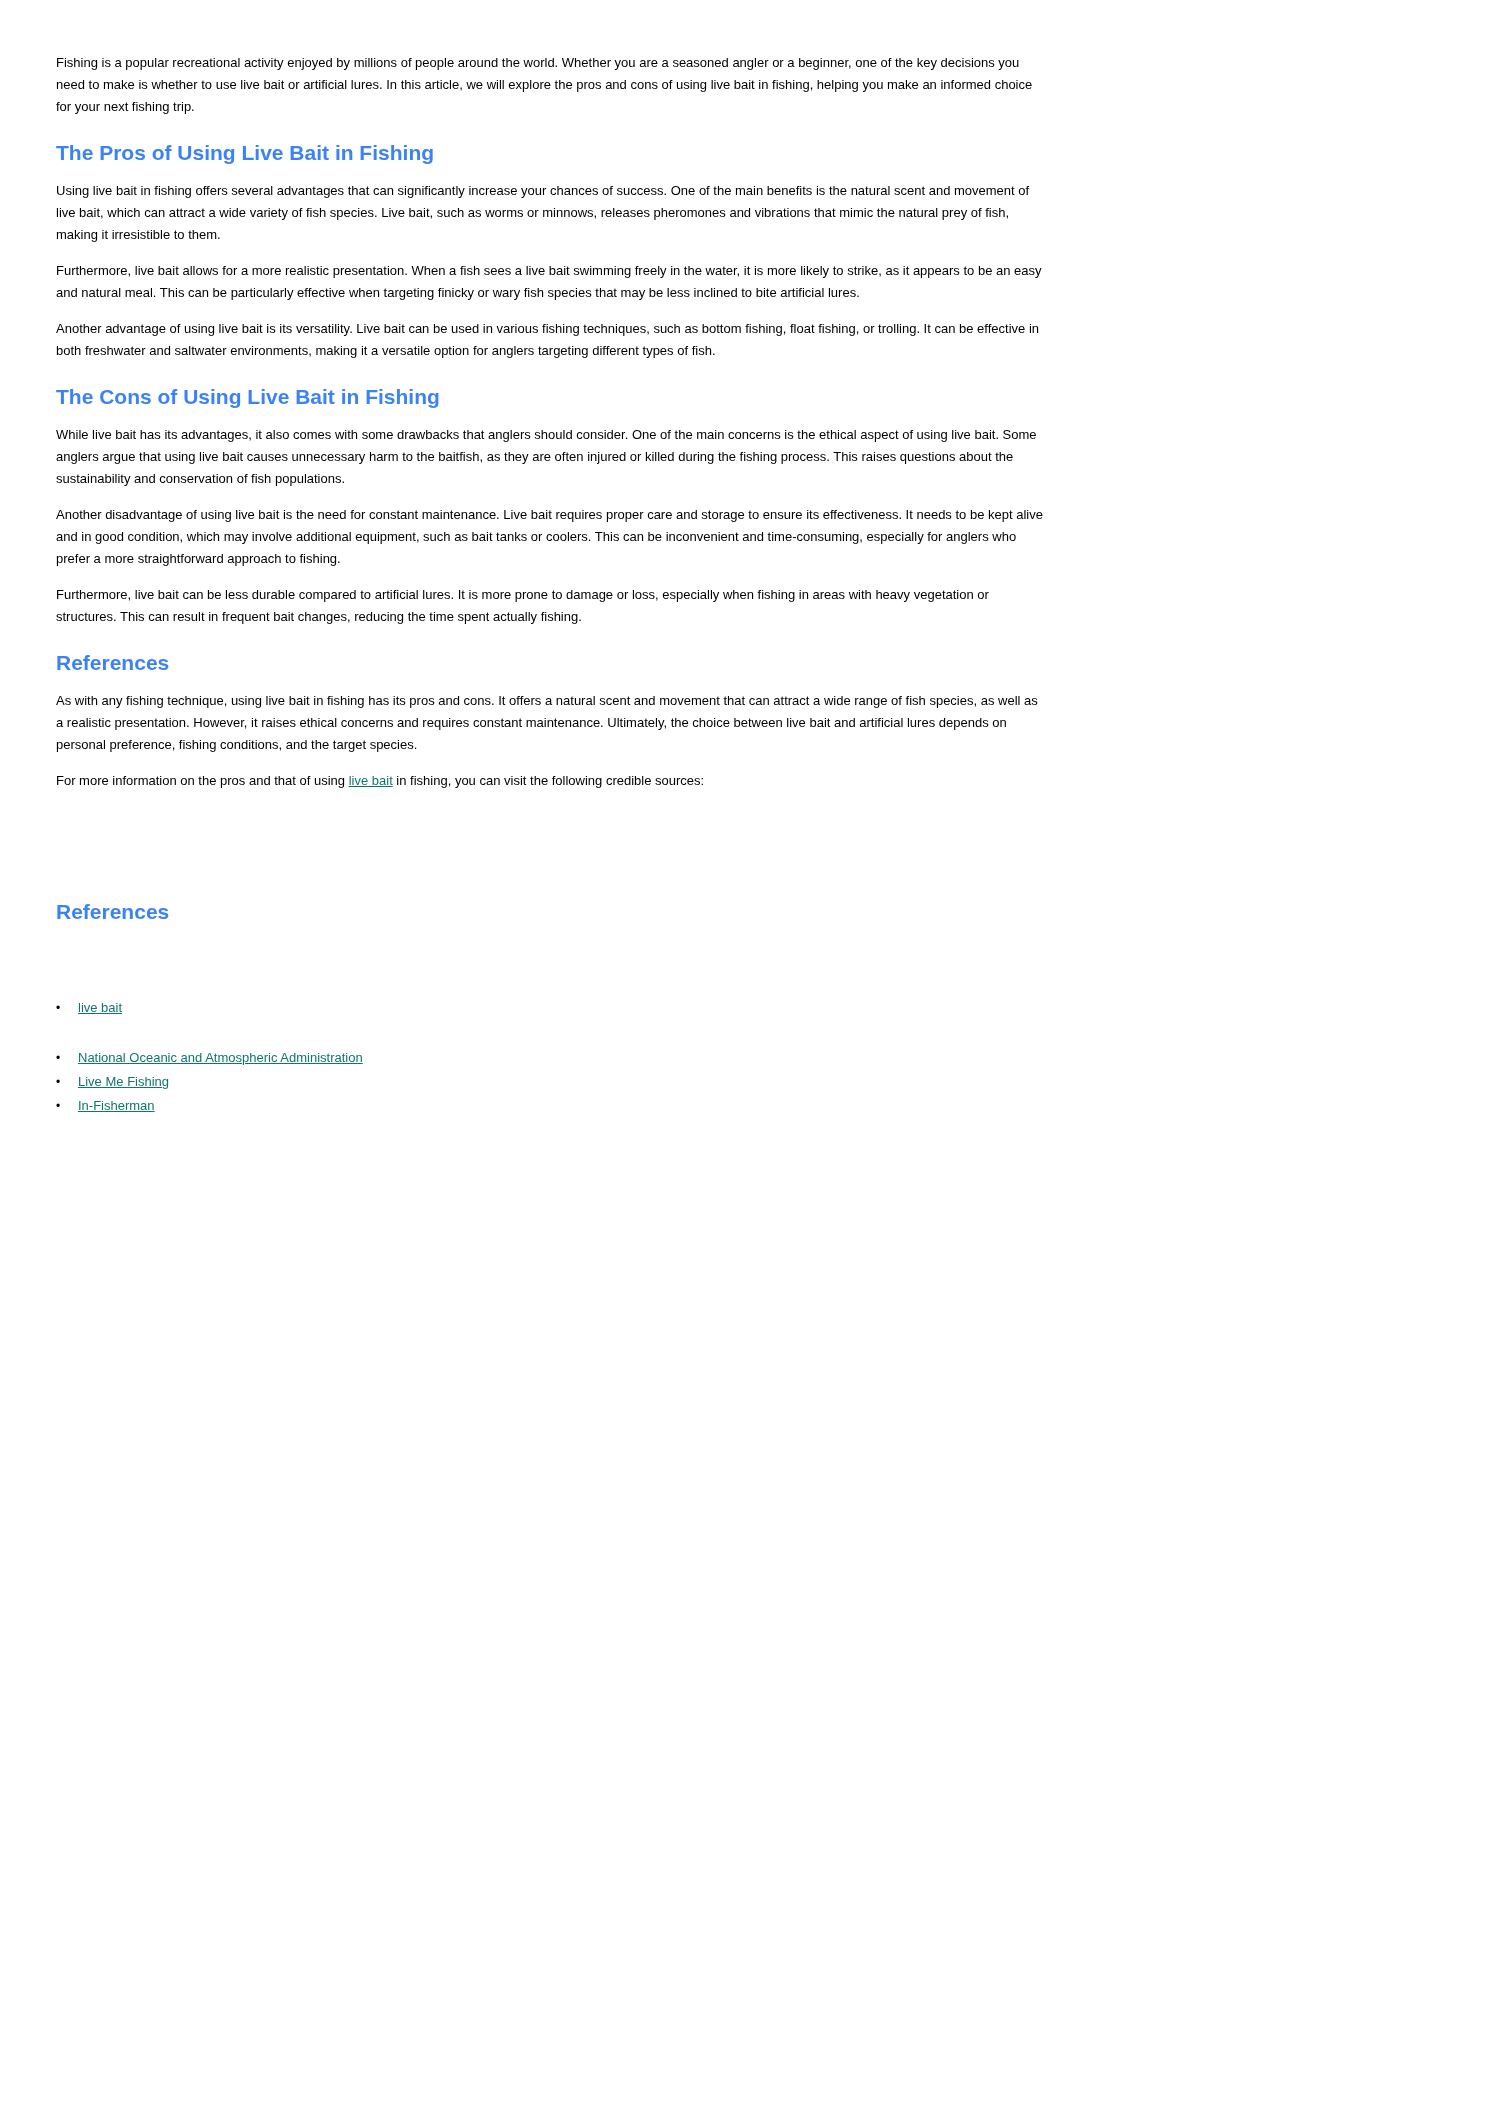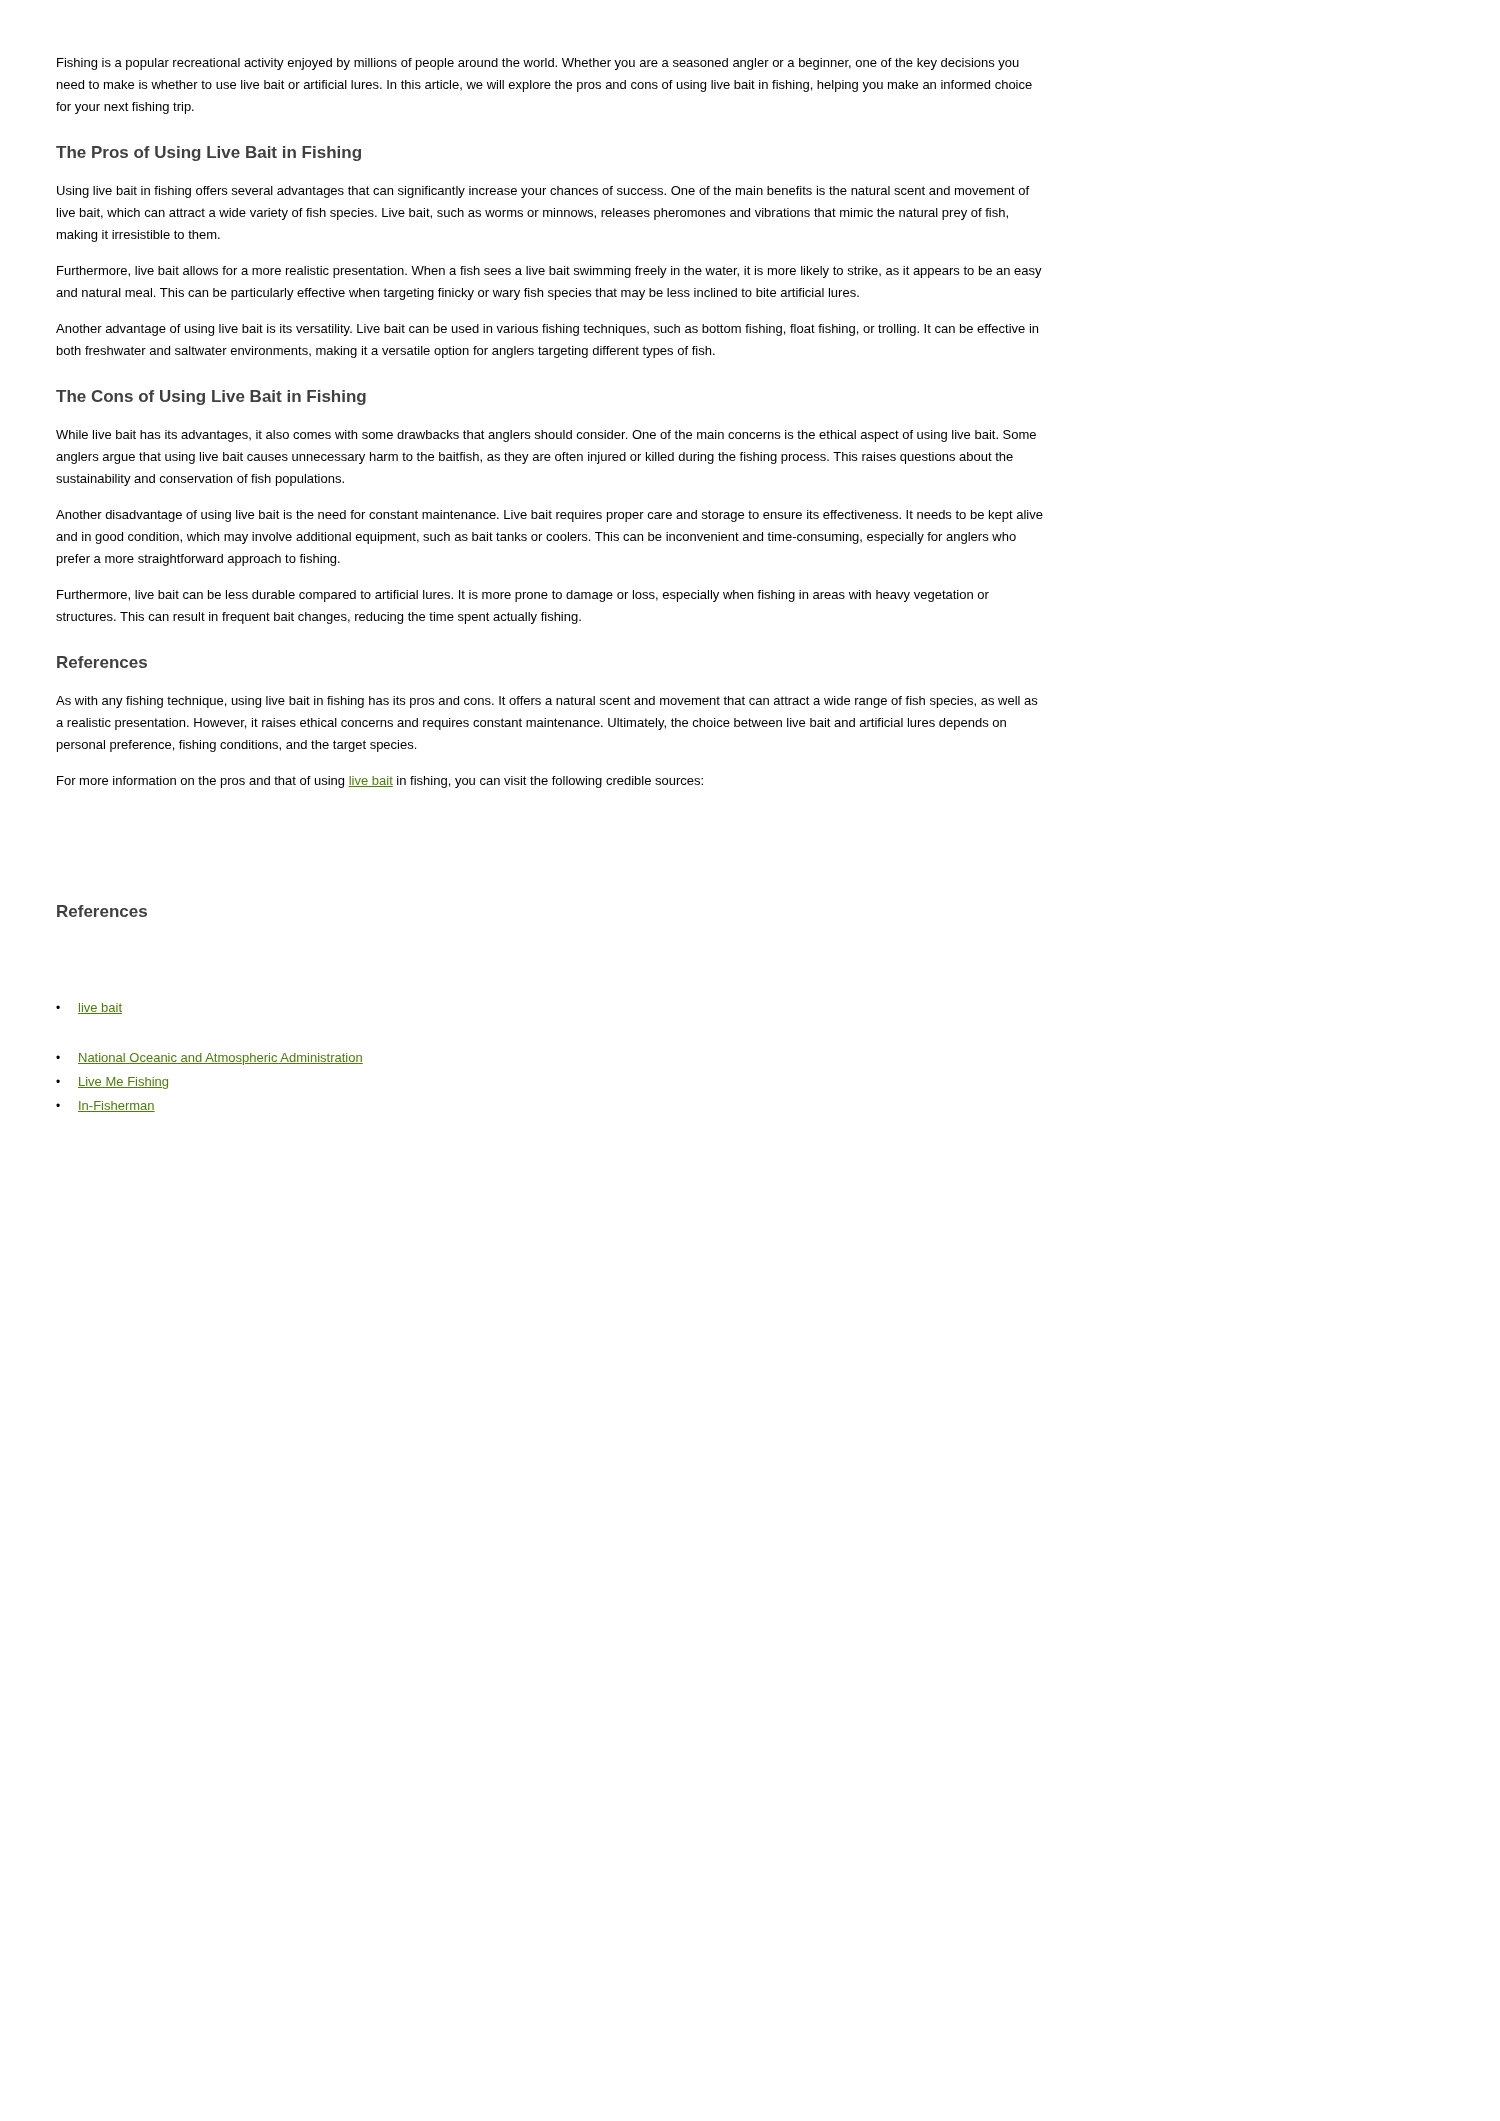--- a/index.html
+++ b/index.html
@@ -22,31 +22,31 @@
     font-size: 13px;
     line-height: 22px;
   }
   .content p {
     margin: 14px 0;
   }
   .content p:first-child {
     margin-top: 0;
   }
   h2 {
-    font-size: 17px;
+    font-size: 21px;
     line-height: 22px;
     font-weight: bold;
     margin: 24px 0 16px 0;
-    color: #404040;
+    color: #3b82f6;
   }
   h2.refs-heading {
     margin-top: 109px;
   }
   a {
-    color: #4d7c0f;
+    color: #0f766e;
     text-decoration: underline;
     cursor: pointer;
   }
   ul.refs {
     list-style: none;
     margin: 0;
     padding: 0;
   }
   ul.refs.primary {
     margin-top: 74px;

